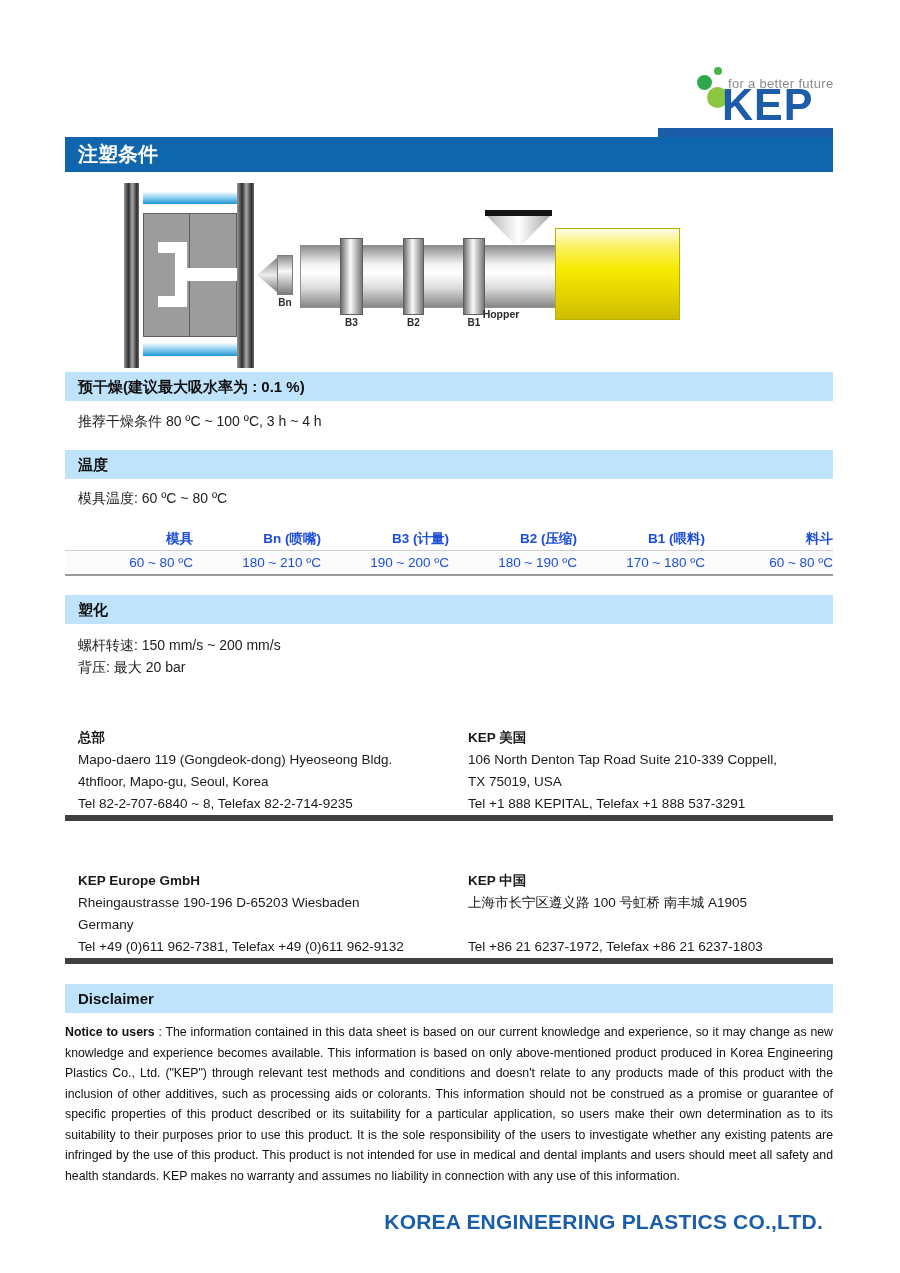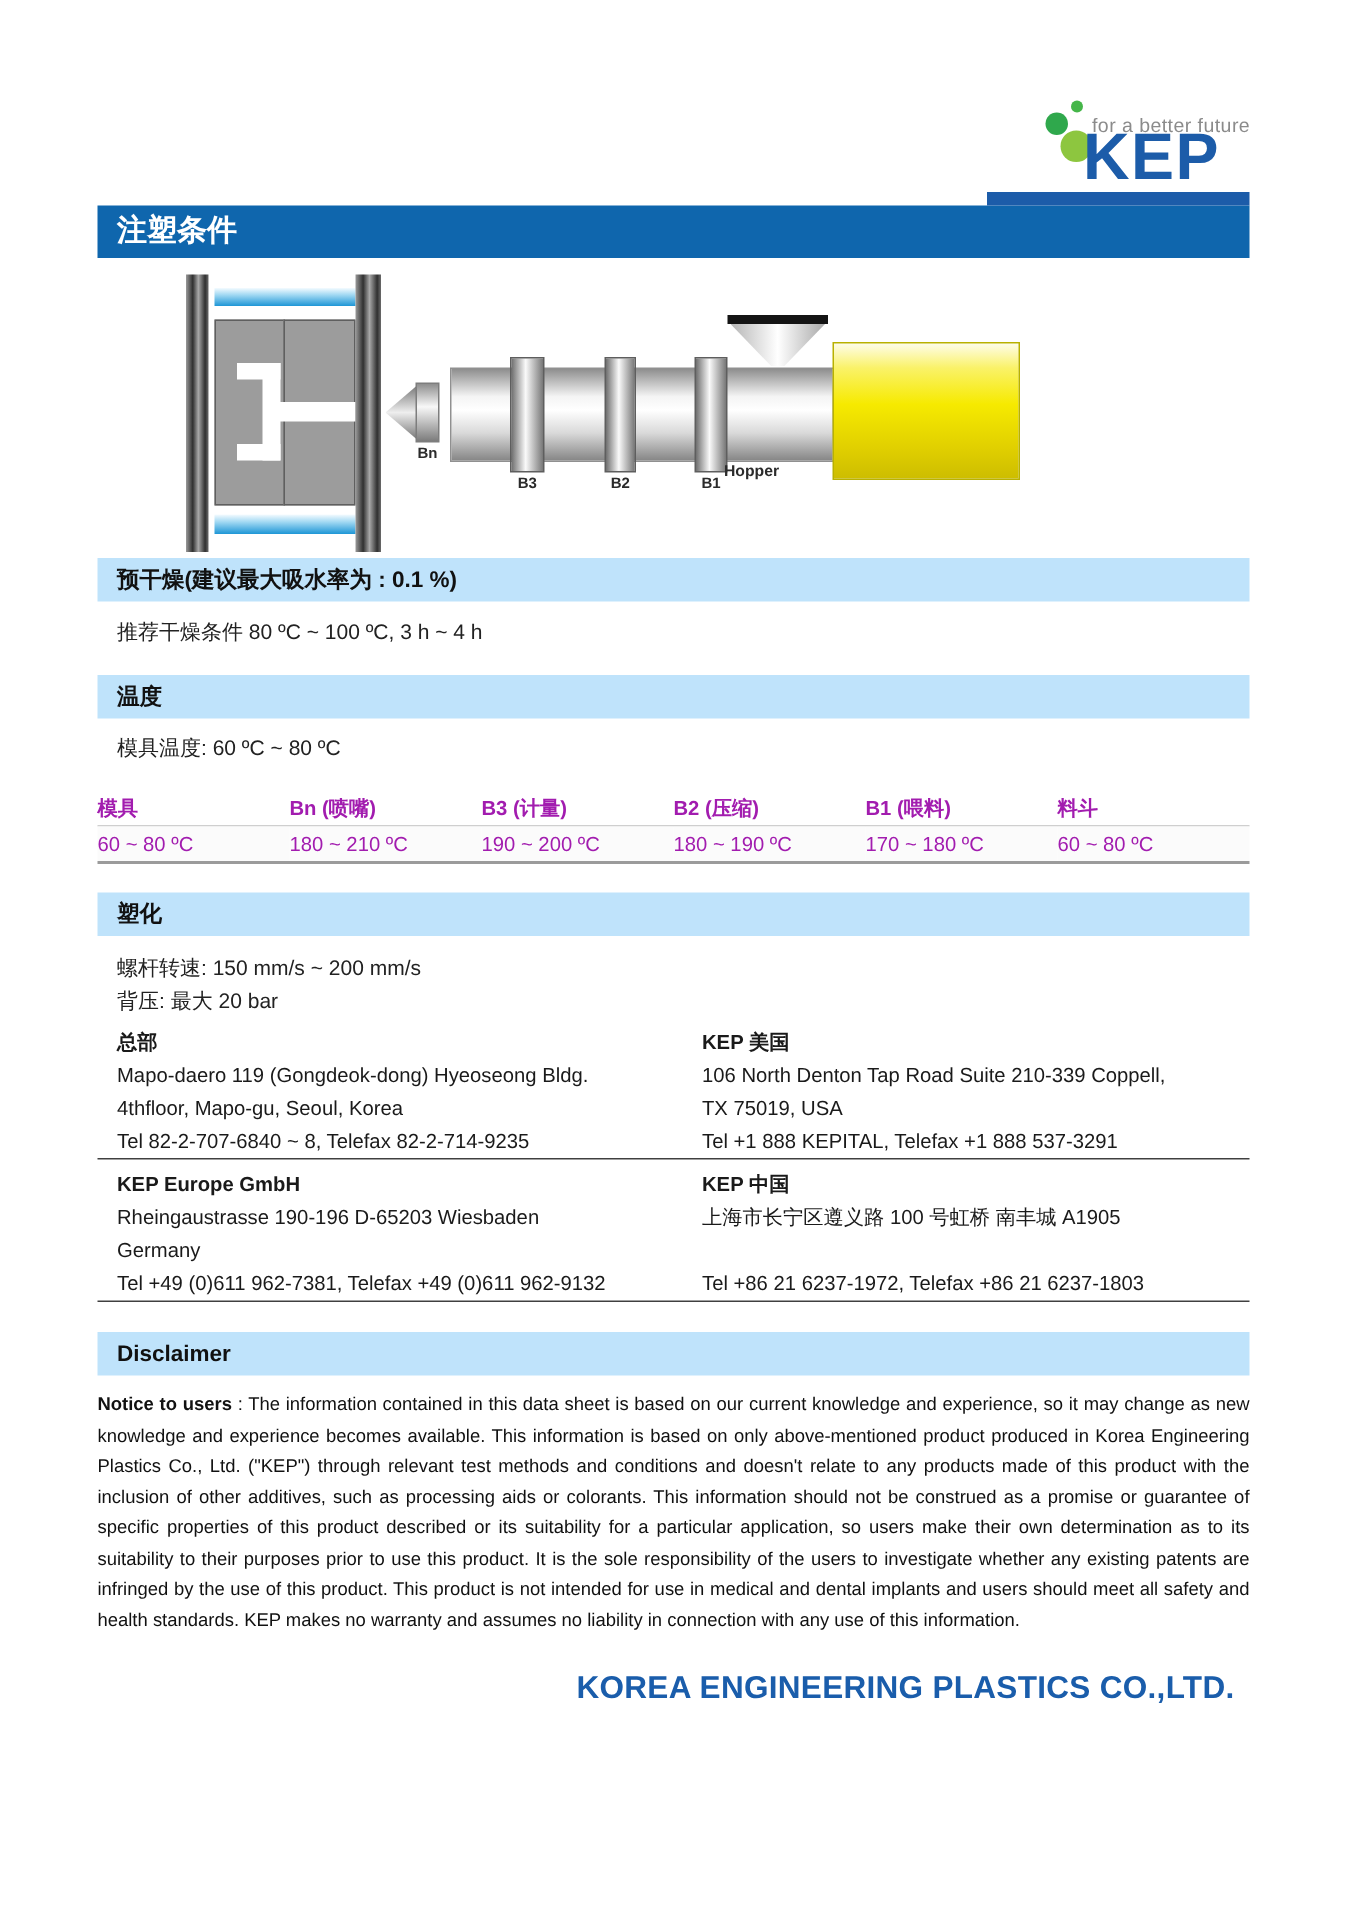--- a/index.html
+++ b/index.html
@@ -74,27 +74,27 @@
   .temp-lines{margin-top:8px;}
   .plast-bar{margin-top:19px;}
   .plast-lines{margin-top:10px;}
   .contact-bar{margin-top:22px;}
   .disc-bar{margin-top:20px;}
 
   
   .temp-table{margin-top:18px;border-bottom:2px solid #9b9b9b;}
   .tt-row{display:grid;grid-template-columns:repeat(6,1fr);}
   .tt-hdr{border-bottom:1px solid #cfcfcf;}
-  .tt-cell{text-align:left;font-size:13.5px;line-height:23px;color:#a21caf;}
+  .tt-cell{text-align:right;font-size:13.5px;line-height:23px;color:#1d4ed8;}
   .tt-hdr .tt-cell{font-weight:bold;}
   .tt-val .tt-cell{line-height:23px;background:#fbfbfb;}
 
   
   .contact-row{display:grid;grid-template-columns:390px 1fr;padding:6px 0 0 13px;
-        border-bottom:1px solid #404040;}
+        border-bottom:6px solid #404040;margin-top:43px;}
   .contact-block{font-size:13.5px;line-height:22px;color:#1a1a1a;}
   .contact-name{font-weight:bold;}
   .contact-line{min-height:22px;}
 
   
   .disclaimer-text{margin:9px 0 0 0;font-size:12.3px;line-height:20.5px;color:#111;
         text-align:justify;}
   .disclaimer-text .lead{font-weight:bold;}
 
   

